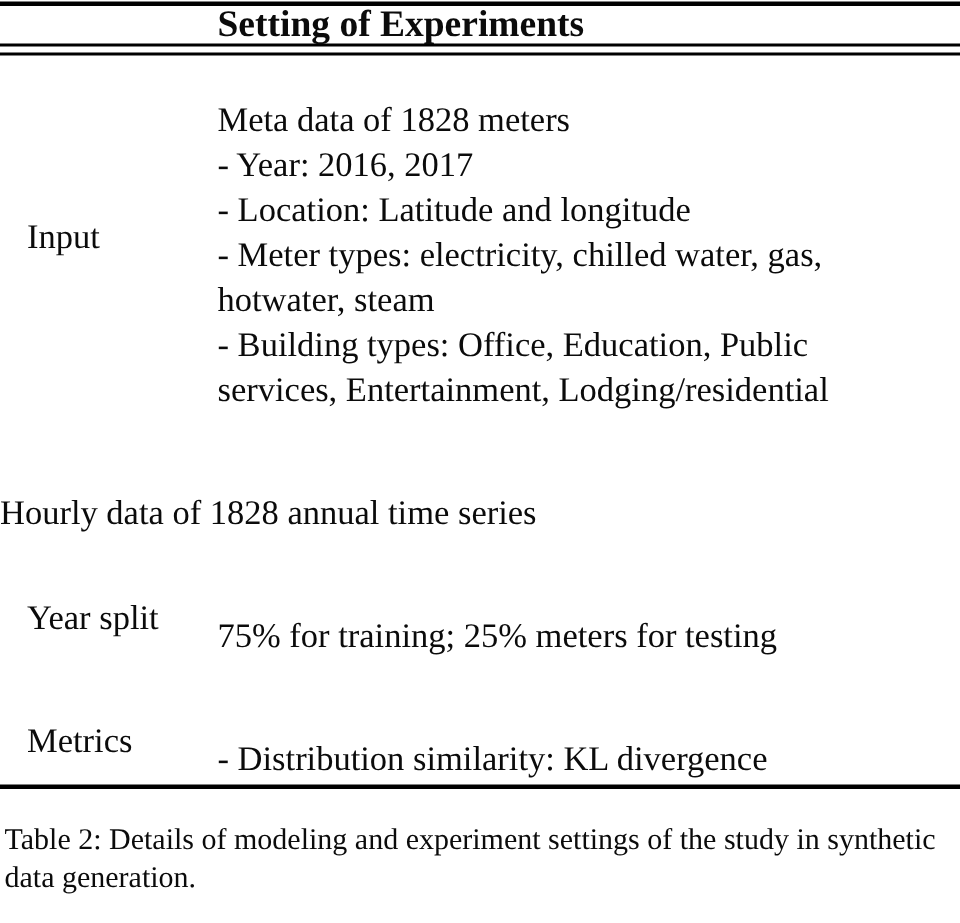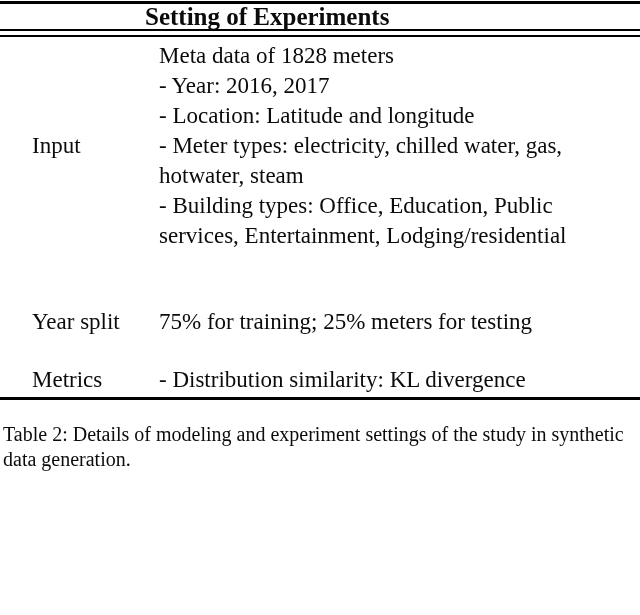--- a/index.html
+++ b/index.html
@@ -50,28 +50,29 @@
   .trow {
     display: flex;
     align-items: center;
   }
   .trow + .trow {
     margin-top: 28px;
   }
   .tlabel {
     flex: 0 0 auto;
     width: 127px;
-    padding-left: 32px;
+    padding-left: 18px;
     font-size: 23px;
     line-height: 30px;
     white-space: nowrap;
   }
   .tcontent {
     flex: 1 1 auto;
     min-width: 0;
+    margin-top: 24px;
   }
   .tline {
     font-size: 23px;
     line-height: 30px;
     white-space: nowrap;
   }
   .tline i {
     font-style: italic;
   }
   .tline sup {
@@ -108,20 +109,23 @@
           <div class="tline">Meta data of 1828 meters</div>
           <div class="tline">- Year: 2016, 2017</div>
           <div class="tline">- Location: Latitude and longitude</div>
           <div class="tline">- Meter types: electricity, chilled water, gas,</div>
           <div class="tline">hotwater, steam</div>
           <div class="tline">- Building types: Office, Education, Public</div>
           <div class="tline">services, Entertainment, Lodging/residential</div>
         </div>
       </div>
       <div class="trow">
+        <div class="tcontent">
+          <div class="tline">Hourly data of 1828 annual time series</div>
+        </div>
       </div>
       <div class="trow">
         <div class="tlabel">Year split</div>
         <div class="tcontent">
           <div class="tline">75% for training; 25% meters for testing</div>
         </div>
       </div>
       <div class="trow">
         <div class="tlabel">Metrics</div>
         <div class="tcontent">

